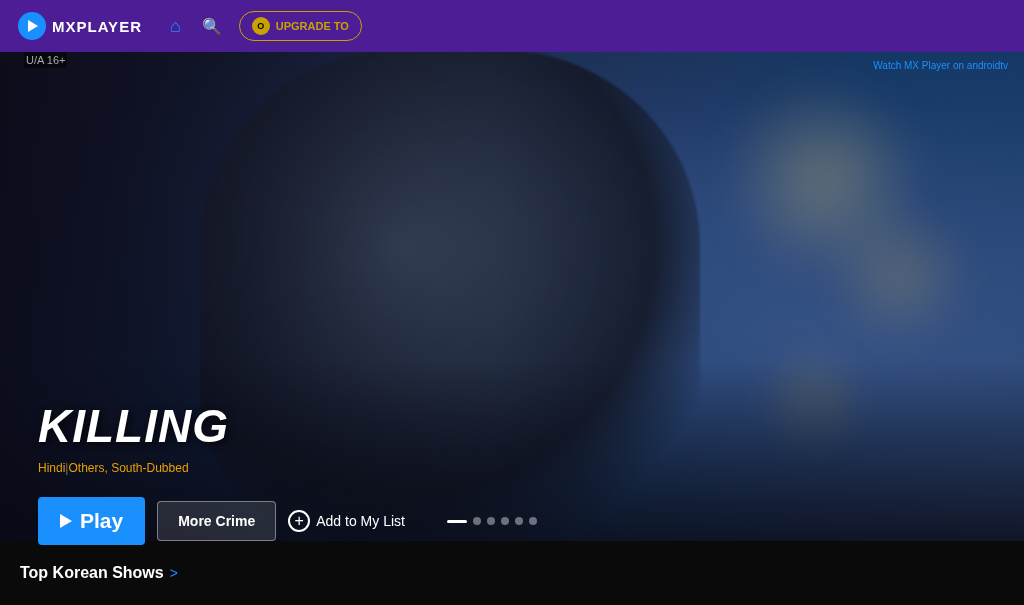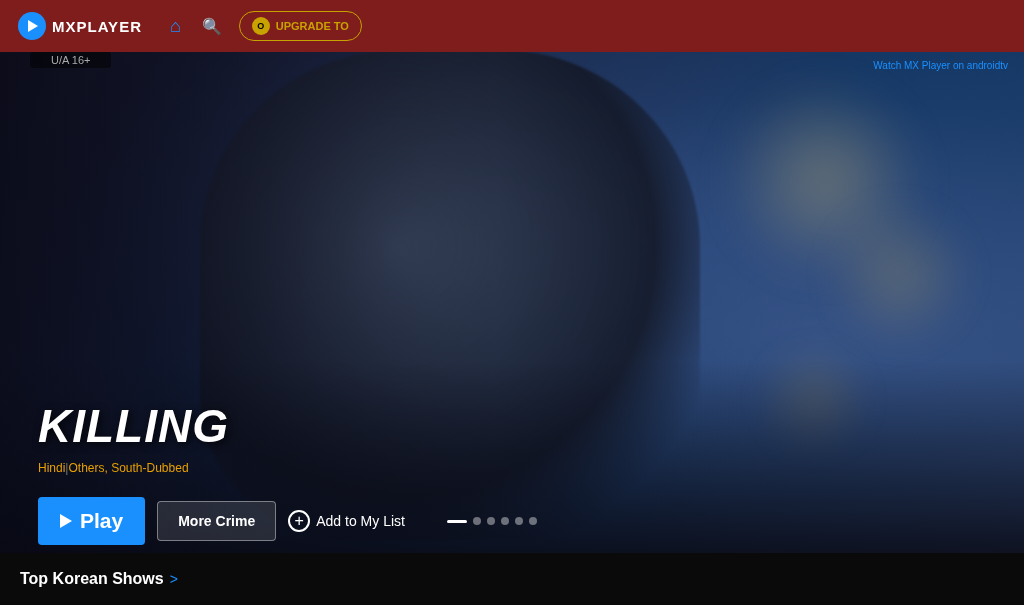--- a/index.html
+++ b/index.html
@@ -11,21 +11,21 @@
       font-family: Arial, sans-serif;
       background: #0a0a0a;
       color: #fff;
     }
 
     
     .navbar {
       position: absolute;
       top: 0; left: 0; right: 0;
       height: 52px;
-      background: #7f1d1d;
+      background: #4c1d95;
       display: flex;
       align-items: center;
       padding: 12px 18px;
       z-index: 10;
       gap: 0;
     }
 
     .nav-logo {
       display: flex;
       align-items: center;
@@ -216,23 +216,23 @@
       z-index: 5;
       margin-left: 8px;
     }
 
     .rating-badge {
       font-size: 11px;
       color: #aaa;
       margin-bottom: 8px;
       position: absolute;
       top: 52px;
-      left: 30px;
+      left: 24px;
       background: rgba(0,0,0,0.5);
-      padding: 2px 21px;
+      padding: 2px 2px;
       border-radius: 3px;
       z-index: 10;
     }
 
     .hero-title-main {
       font-size: 46px;
       font-weight: 900;
       color: #fff;
       font-style: italic;
       letter-spacing: 1px;
@@ -360,21 +360,21 @@
     }
 
     .android-tv-banner span {
       color: #1a90ff;
     }
 
     
     .bottom-section {
       position: absolute;
       bottom: 0; left: 0; right: 0;
-      height: 52px;
+      height: 64px;
       background: #0a0a0a;
       display: flex;
       align-items: center;
       padding: 0 20px;
     }
 
     .bottom-section-title {
       font-size: 16px;
       font-weight: 700;
       color: #fff;

